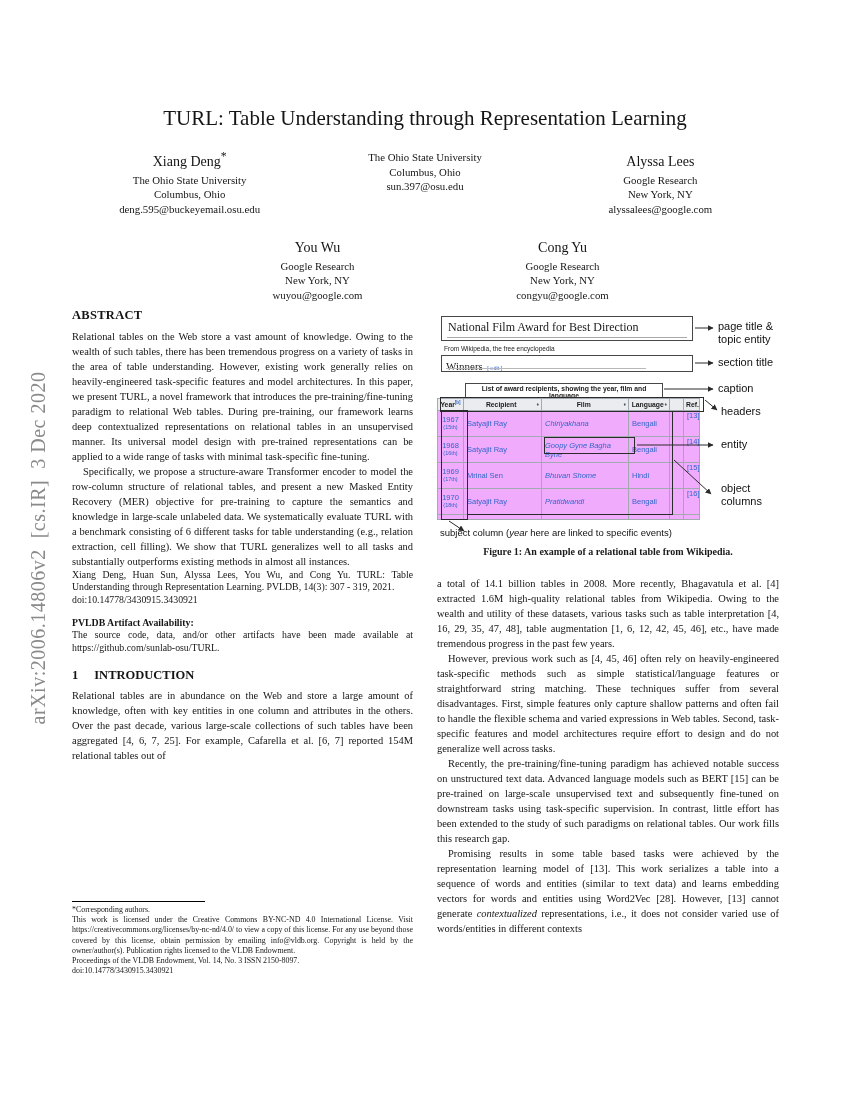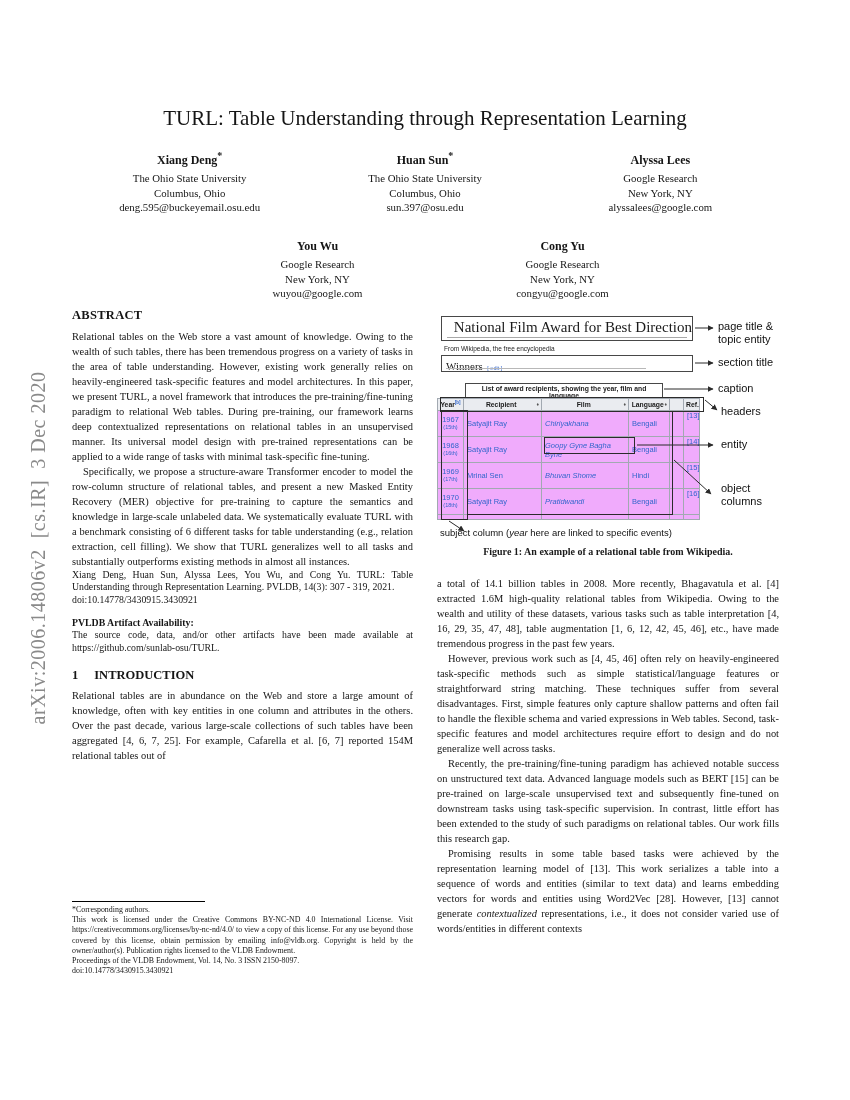--- a/index.html
+++ b/index.html
@@ -9,21 +9,21 @@
   .watermark { position:absolute; top:548px; left:38px; transform:translate(-50%,-50%) rotate(-90deg);
     white-space:pre; font-size:20px; color:#8a8a8a; font-family:"Liberation Serif", serif; letter-spacing:.5px; }
 
   .paper-title { position:absolute; top:106px; left:0; width:850px; text-align:center;
     font-size:21px; font-weight:normal; }
 
   .authors-row { position:absolute; display:flex; }
   .authors-row.r1 { top:150px; left:72px; width:706px; }
   .authors-row.r2 { top:236px; left:195px; width:490px; }
   .auth { flex:1; text-align:center; }
-  .auth .nm { font-size:12px; margin-bottom:3px;font-weight:bold; }
+  .auth .nm { font-size:14px; margin-bottom:3px; }
   .auth .ln { font-size:10.8px; line-height:14.5px; }
 
   .col-left  { position:absolute; left:72px;  top:308px; width:341px; }
   .col-right { position:absolute; left:437px; top:310px; width:342px; }
 
   .h-abstract { font-size:12.5px; font-weight:bold; letter-spacing:.3px; margin-bottom:6px; }
   p.body { font-size:10.45px; line-height:15px; text-align:justify; }
   p.body.indent { text-indent:11px; }
   .pvldb-h { font-size:9.8px; font-weight:bold; margin:11px 0 1px 0; }
   .pvldb-t { font-size:9.8px; line-height:12.4px; text-align:justify; }
@@ -31,21 +31,21 @@
   .sec-h .num { margin-right:16px; }
 
   .footnote { position:absolute; left:72px; top:901px; width:341px; font-size:7.9px; line-height:10.2px; }
   .fn-rule { width:133px; border-top:1px solid #000; margin-bottom:3px; }
   .footnote .j { text-align:justify; }
 
   
   .figure { position:relative; width:342px; height:256px; font-family:"Liberation Sans", sans-serif; color:#1a1a1a; }
   .abox { border:1px solid #474747; background:#fff; position:absolute; }
   .wk-titlebox { left:4px; top:6px; width:252px; height:25px; }
-  .wk-title { font-family:"Liberation Serif", serif; font-size:15px; line-height:20px; padding-left:6px;text-align:right; }
+  .wk-title { font-family:"Liberation Serif", serif; font-size:12px; line-height:20px; padding-left:6px; }
   .wk-titlebox:after { content:""; position:absolute; left:5px; right:5px; bottom:2px; border-bottom:1px solid #a8a8a8; }
   .wk-sub { position:absolute; left:7px; top:35px; font-size:6.5px; color:#222; }
   .wk-winners { left:4px; top:45px; width:252px; height:17px; }
   .wk-sec { font-family:"Liberation Serif", serif; font-size:11px; margin-left:4px; }
   .wk-edit { font-size:5.5px; color:#3366cc; }
   .wk-winners:after { content:""; position:absolute; left:4px; width:200px; bottom:2px; border-bottom:1px solid #b8b8b8; }
   .wk-caption { left:28px; top:73px; width:198px; font-size:6.8px; font-weight:bold; text-align:center; padding:1px 2px; }
 
   table.wk { position:absolute; left:0; top:88px; width:262px; border-collapse:collapse; table-layout:fixed; background:#f0abfc; }
   table.wk th, table.wk td { border:1px solid #a2a9b1; overflow:hidden; }
@@ -90,21 +90,20 @@
 <h1 class="paper-title">TURL: Table Understanding through Representation Learning</h1>
 
 <div class="authors-row r1">
   <div class="auth">
     <div class="nm"><span>Xiang Deng</span><sup>*</sup></div>
     <div class="ln">The Ohio State University</div>
     <div class="ln">Columbus, Ohio</div>
     <div class="ln">deng.595@buckeyemail.osu.edu</div>
   </div>
   <div class="auth">
-    <div class="nm"><span>Huan Sun</span><sup>*</sup></div>
     <div class="ln">The Ohio State University</div>
     <div class="ln">Columbus, Ohio</div>
     <div class="ln">sun.397@osu.edu</div>
   </div>
   <div class="auth">
     <div class="nm"><span>Alyssa Lees</span><sup></sup></div>
     <div class="ln">Google Research</div>
     <div class="ln">New York, NY</div>
     <div class="ln">alyssalees@google.com</div>
   </div>

